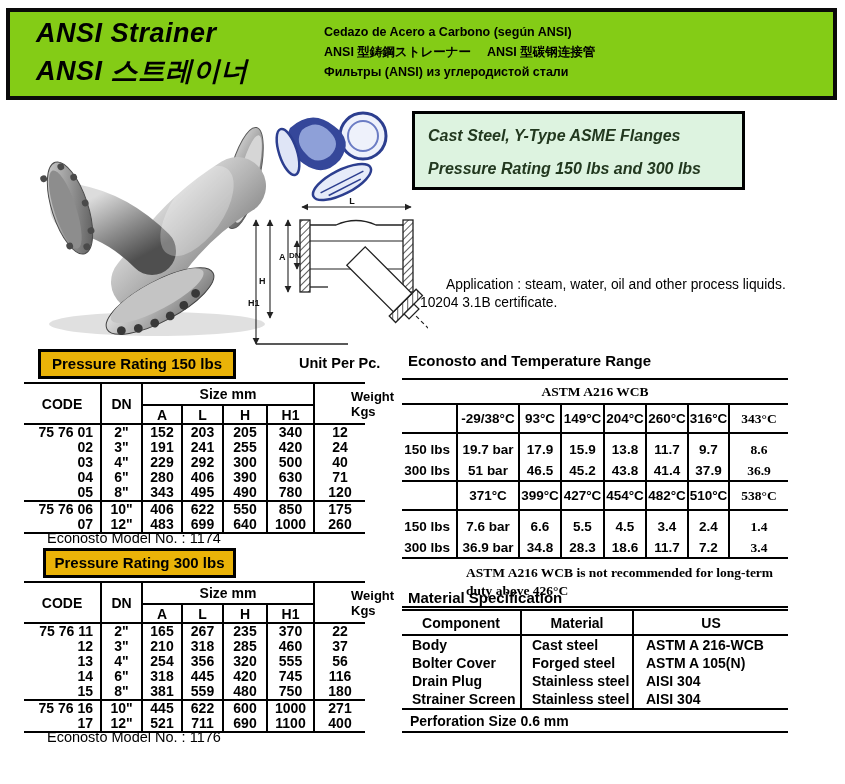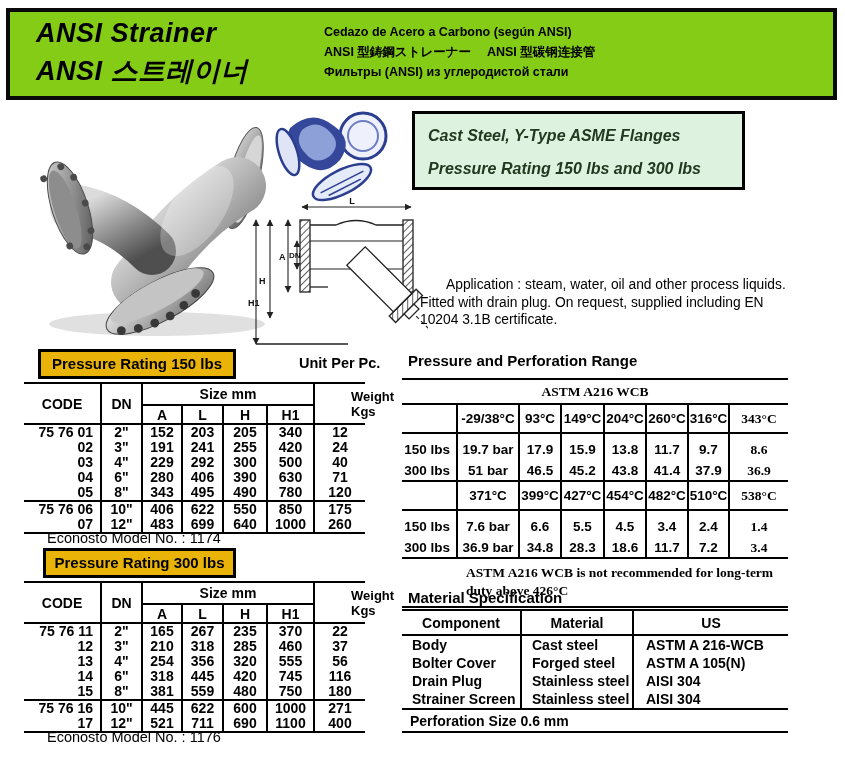--- a/index.html
+++ b/index.html
@@ -188,21 +188,20 @@
     <text x="0" y="110" font-size="9" font-weight="bold" fill="#111">H1</text>
   </svg>
 
   <div class="product-box">
     <div>Cast Steel,  Y-Type   ASME Flanges</div>
     <div>Pressure Rating 150 lbs and 300 lbs</div>
   </div>
 
   <div class="application">
     <div class="ind">Application : steam, water, oil and other process liquids.</div>
-    <div>Fitted with drain plug.   On request, supplied including EN</div>
     <div>10204 3.1B certificate.</div>
   </div>
 
   <div class="rating-box" style="left:38px;top:349px;width:198px;height:30px;line-height:24px;">Pressure Rating 150 lbs</div>
   <div class="unit-note" style="left:299px;top:355px;">Unit Per Pc.</div>
 
   <table class="size-table" style="left:24px;top:382px;">
     <colgroup>
         <col style="width:77px">
         <col style="width:41px">
@@ -391,21 +390,21 @@
           <td>521</td>
           <td>711</td>
           <td>690</td>
           <td>1100</td>
           <td>400</td>
         </tr>
       </tbody>
   </table>
   <div class="model-note" style="left:47px;top:729px;">Econosto Model No. : 1176</div>
 
-  <div class="sec-heading" style="left:408px;top:352px;">Pressure and Perforation Range</div>
+  <div class="sec-heading" style="left:408px;top:352px;">Econosto and Temperature Range</div>
 
   <table class="pt">
     <colgroup>
         <col style="width:55px">
         <col style="width:62px">
         <col style="width:42px">
         <col style="width:43px">
       <col style="width:42px">
         <col style="width:42px">
         <col style="width:41px">

